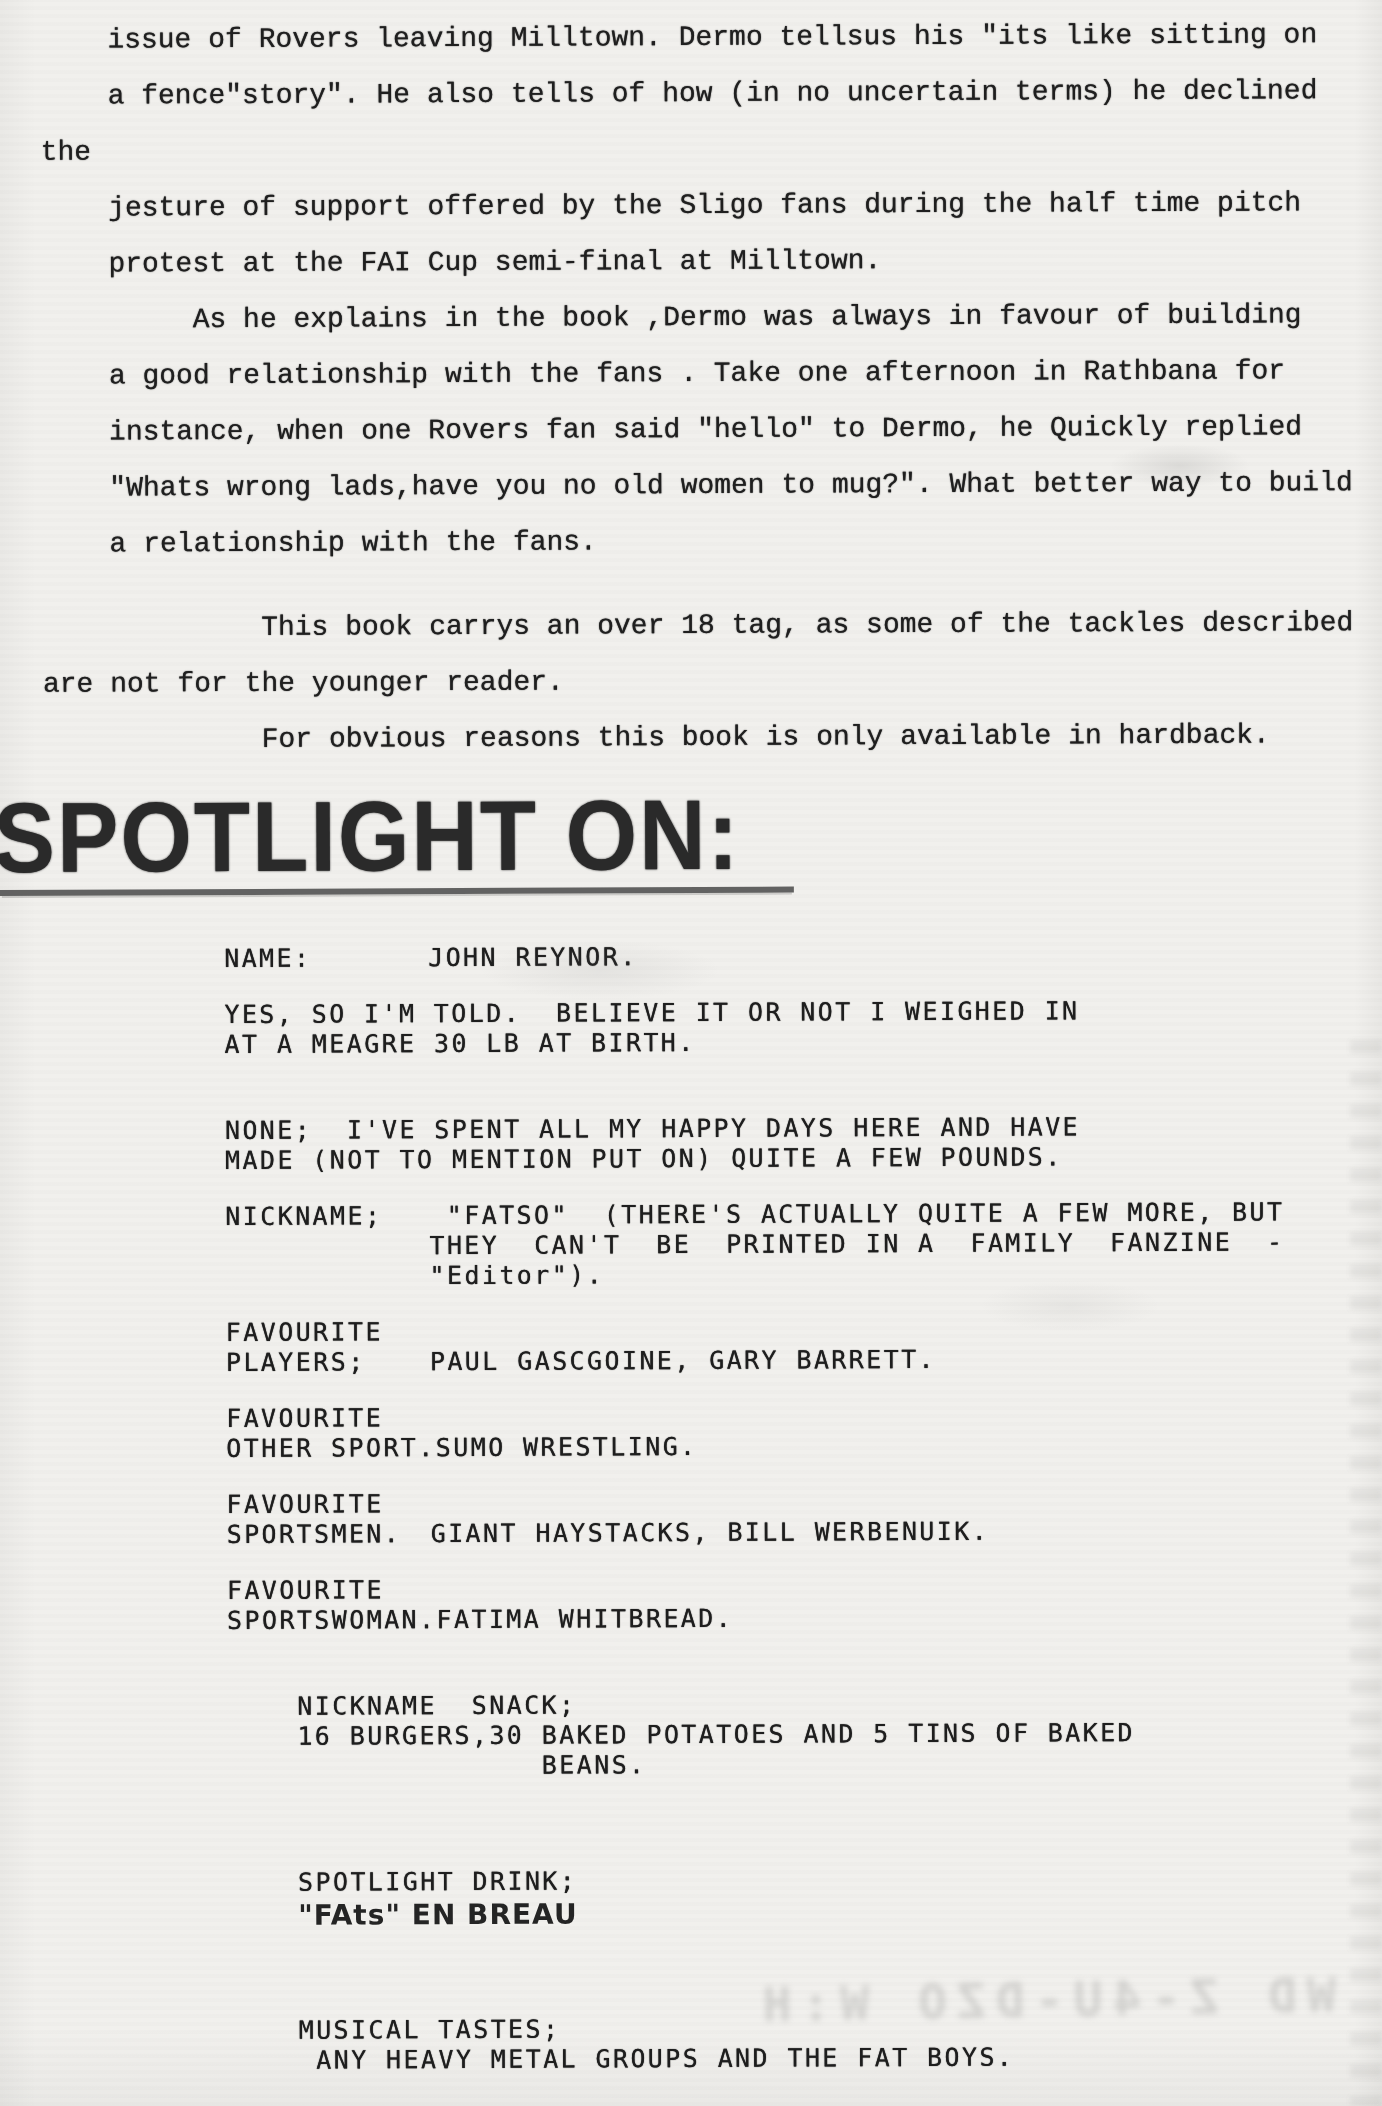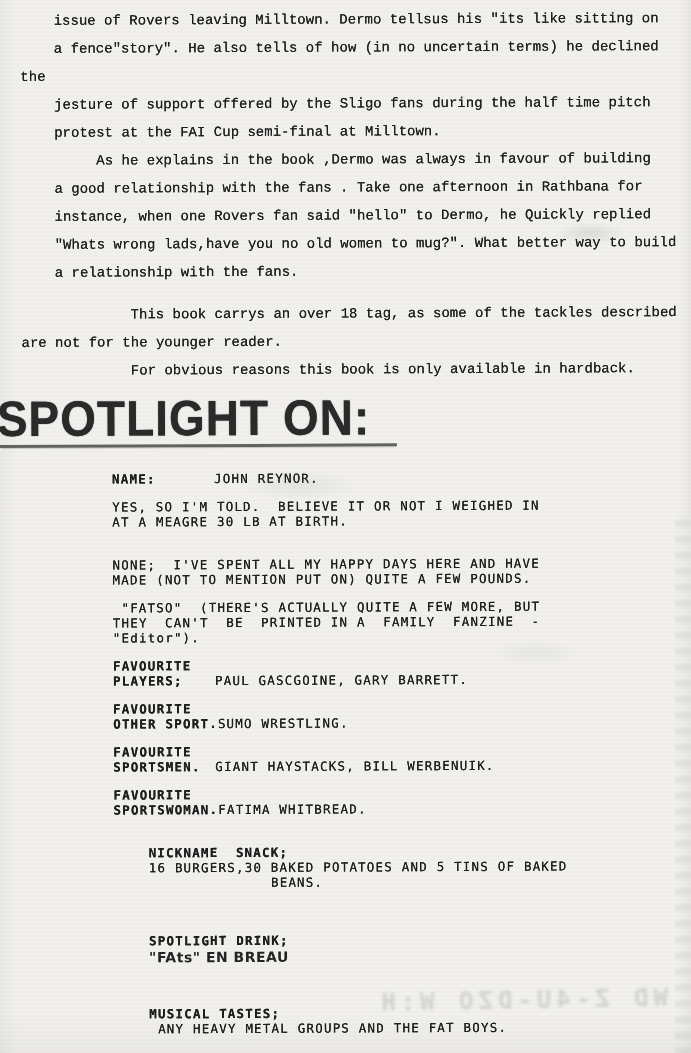--- a/index.html
+++ b/index.html
@@ -46,21 +46,21 @@
 
   
   .spotlight{
     margin:24px 0 0 110px;width:577px;
     font-family:"DejaVu Sans Mono",monospace;
     font-size:12.5px;line-height:15px;letter-spacing:1.2px;
     color:#1e1e1e;
     text-shadow:0 0 0.5px #1e1e1e;
   }
   .srow{display:flex;margin-bottom:13px;}
-  .srow .lbl{flex:0 0 102px;white-space:pre;overflow:visible;font-weight:bold;}
+  .srow .lbl{flex:0 0 102px;white-space:pre;overflow:visible;}
   .srow .val{flex:1;white-space:pre-wrap;}
   .srow.inline{display:block;white-space:pre-wrap;}
   .srow.inline .lbl,.srow.inline .val{display:inline;white-space:pre-wrap;}
   .val.handwriting{
     font-family:"DejaVu Sans",sans-serif;
     font-weight:600;font-size:14px;letter-spacing:0.5px;
     display:inline-block;transform:rotate(-1.5deg) skewX(-6deg);
     position:relative;top:2px;color:#242424;text-shadow:none;
   }
 
@@ -122,20 +122,21 @@
     <span class="val">YES, SO I'M TOLD.  BELIEVE IT OR NOT I WEIGHED IN
 AT A MEAGRE 30 LB AT BIRTH.</span>
   </div>
 
   <div class="srow">
     <span class="val" style="margin-top: 15px;">NONE;  I'VE SPENT ALL MY HAPPY DAYS HERE AND HAVE
 MADE (NOT TO MENTION PUT ON) QUITE A FEW POUNDS.</span>
   </div>
 
   <div class="srow">
+    <span class="lbl">NICKNAME;</span>
     <span class="val"> "FATSO"  (THERE'S ACTUALLY QUITE A FEW MORE, BUT
 THEY  CAN'T  BE  PRINTED IN A  FAMILY  FANZINE  -
 "Editor").</span>
   </div>
 
   <div class="srow">
     <span class="lbl">FAVOURITE
 PLAYERS;</span>
     <span class="val" style="margin-top: 15px;">PAUL GASCGOINE, GARY BARRETT.</span>
   </div>

